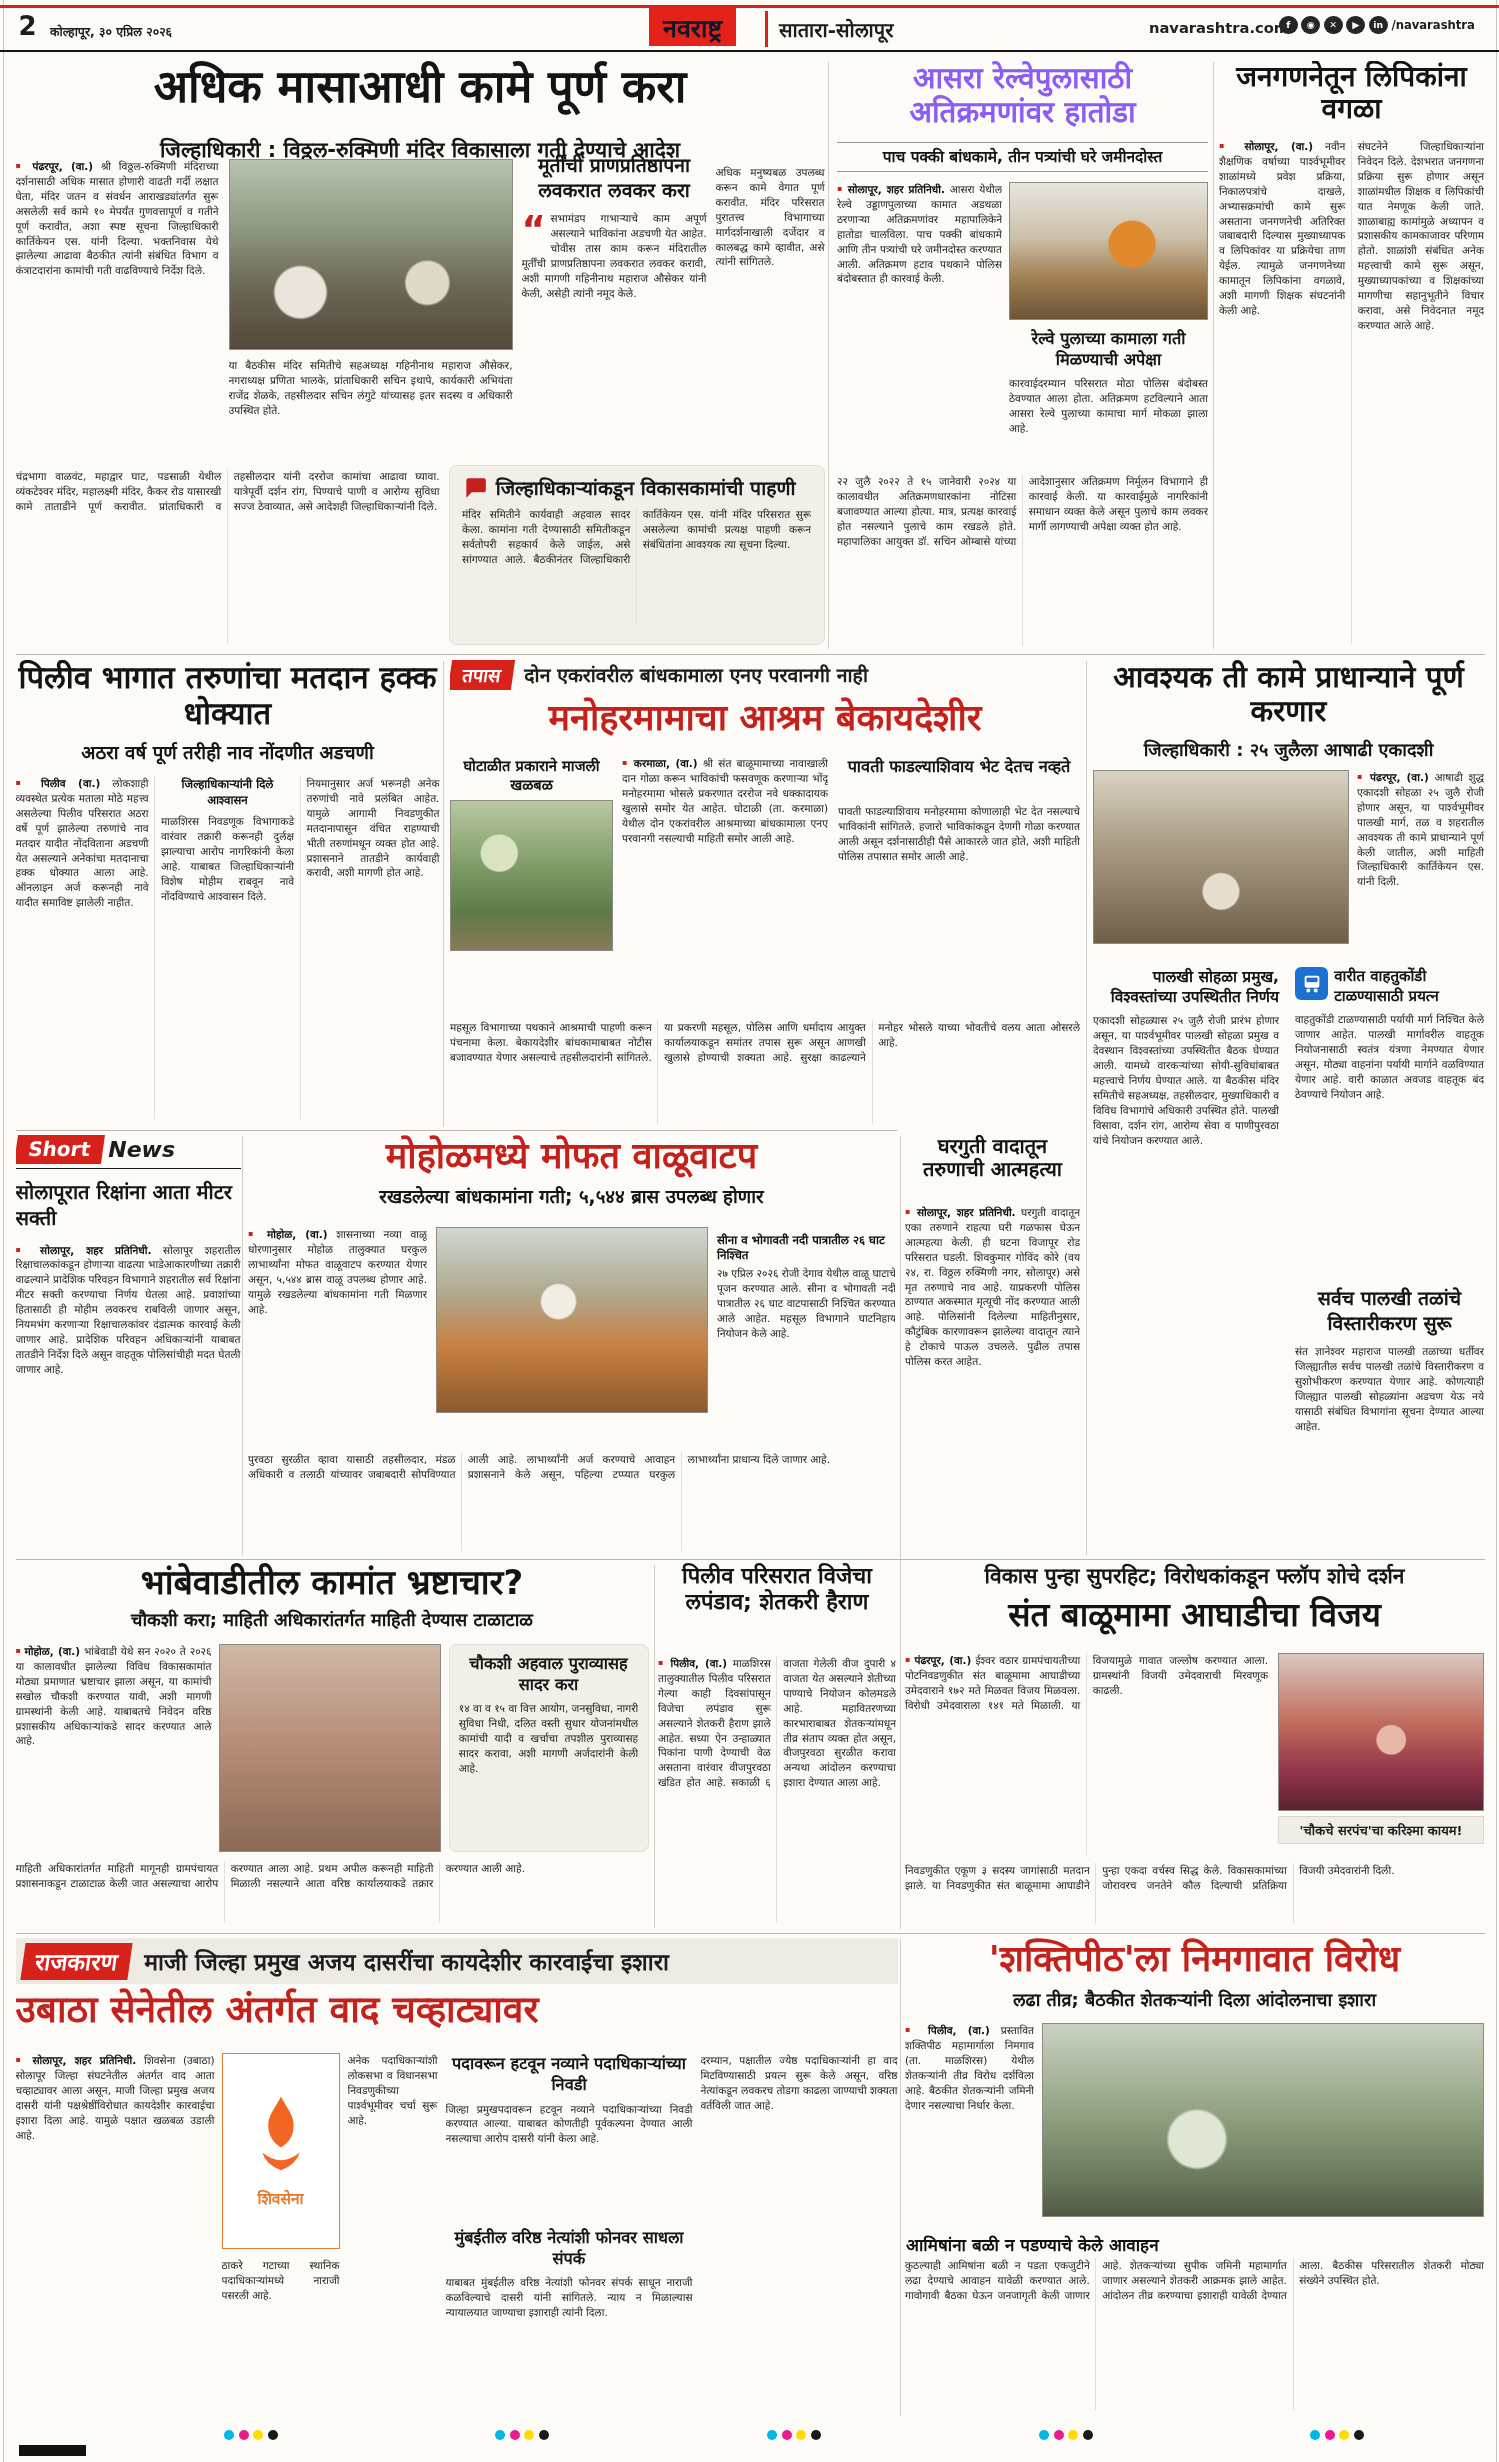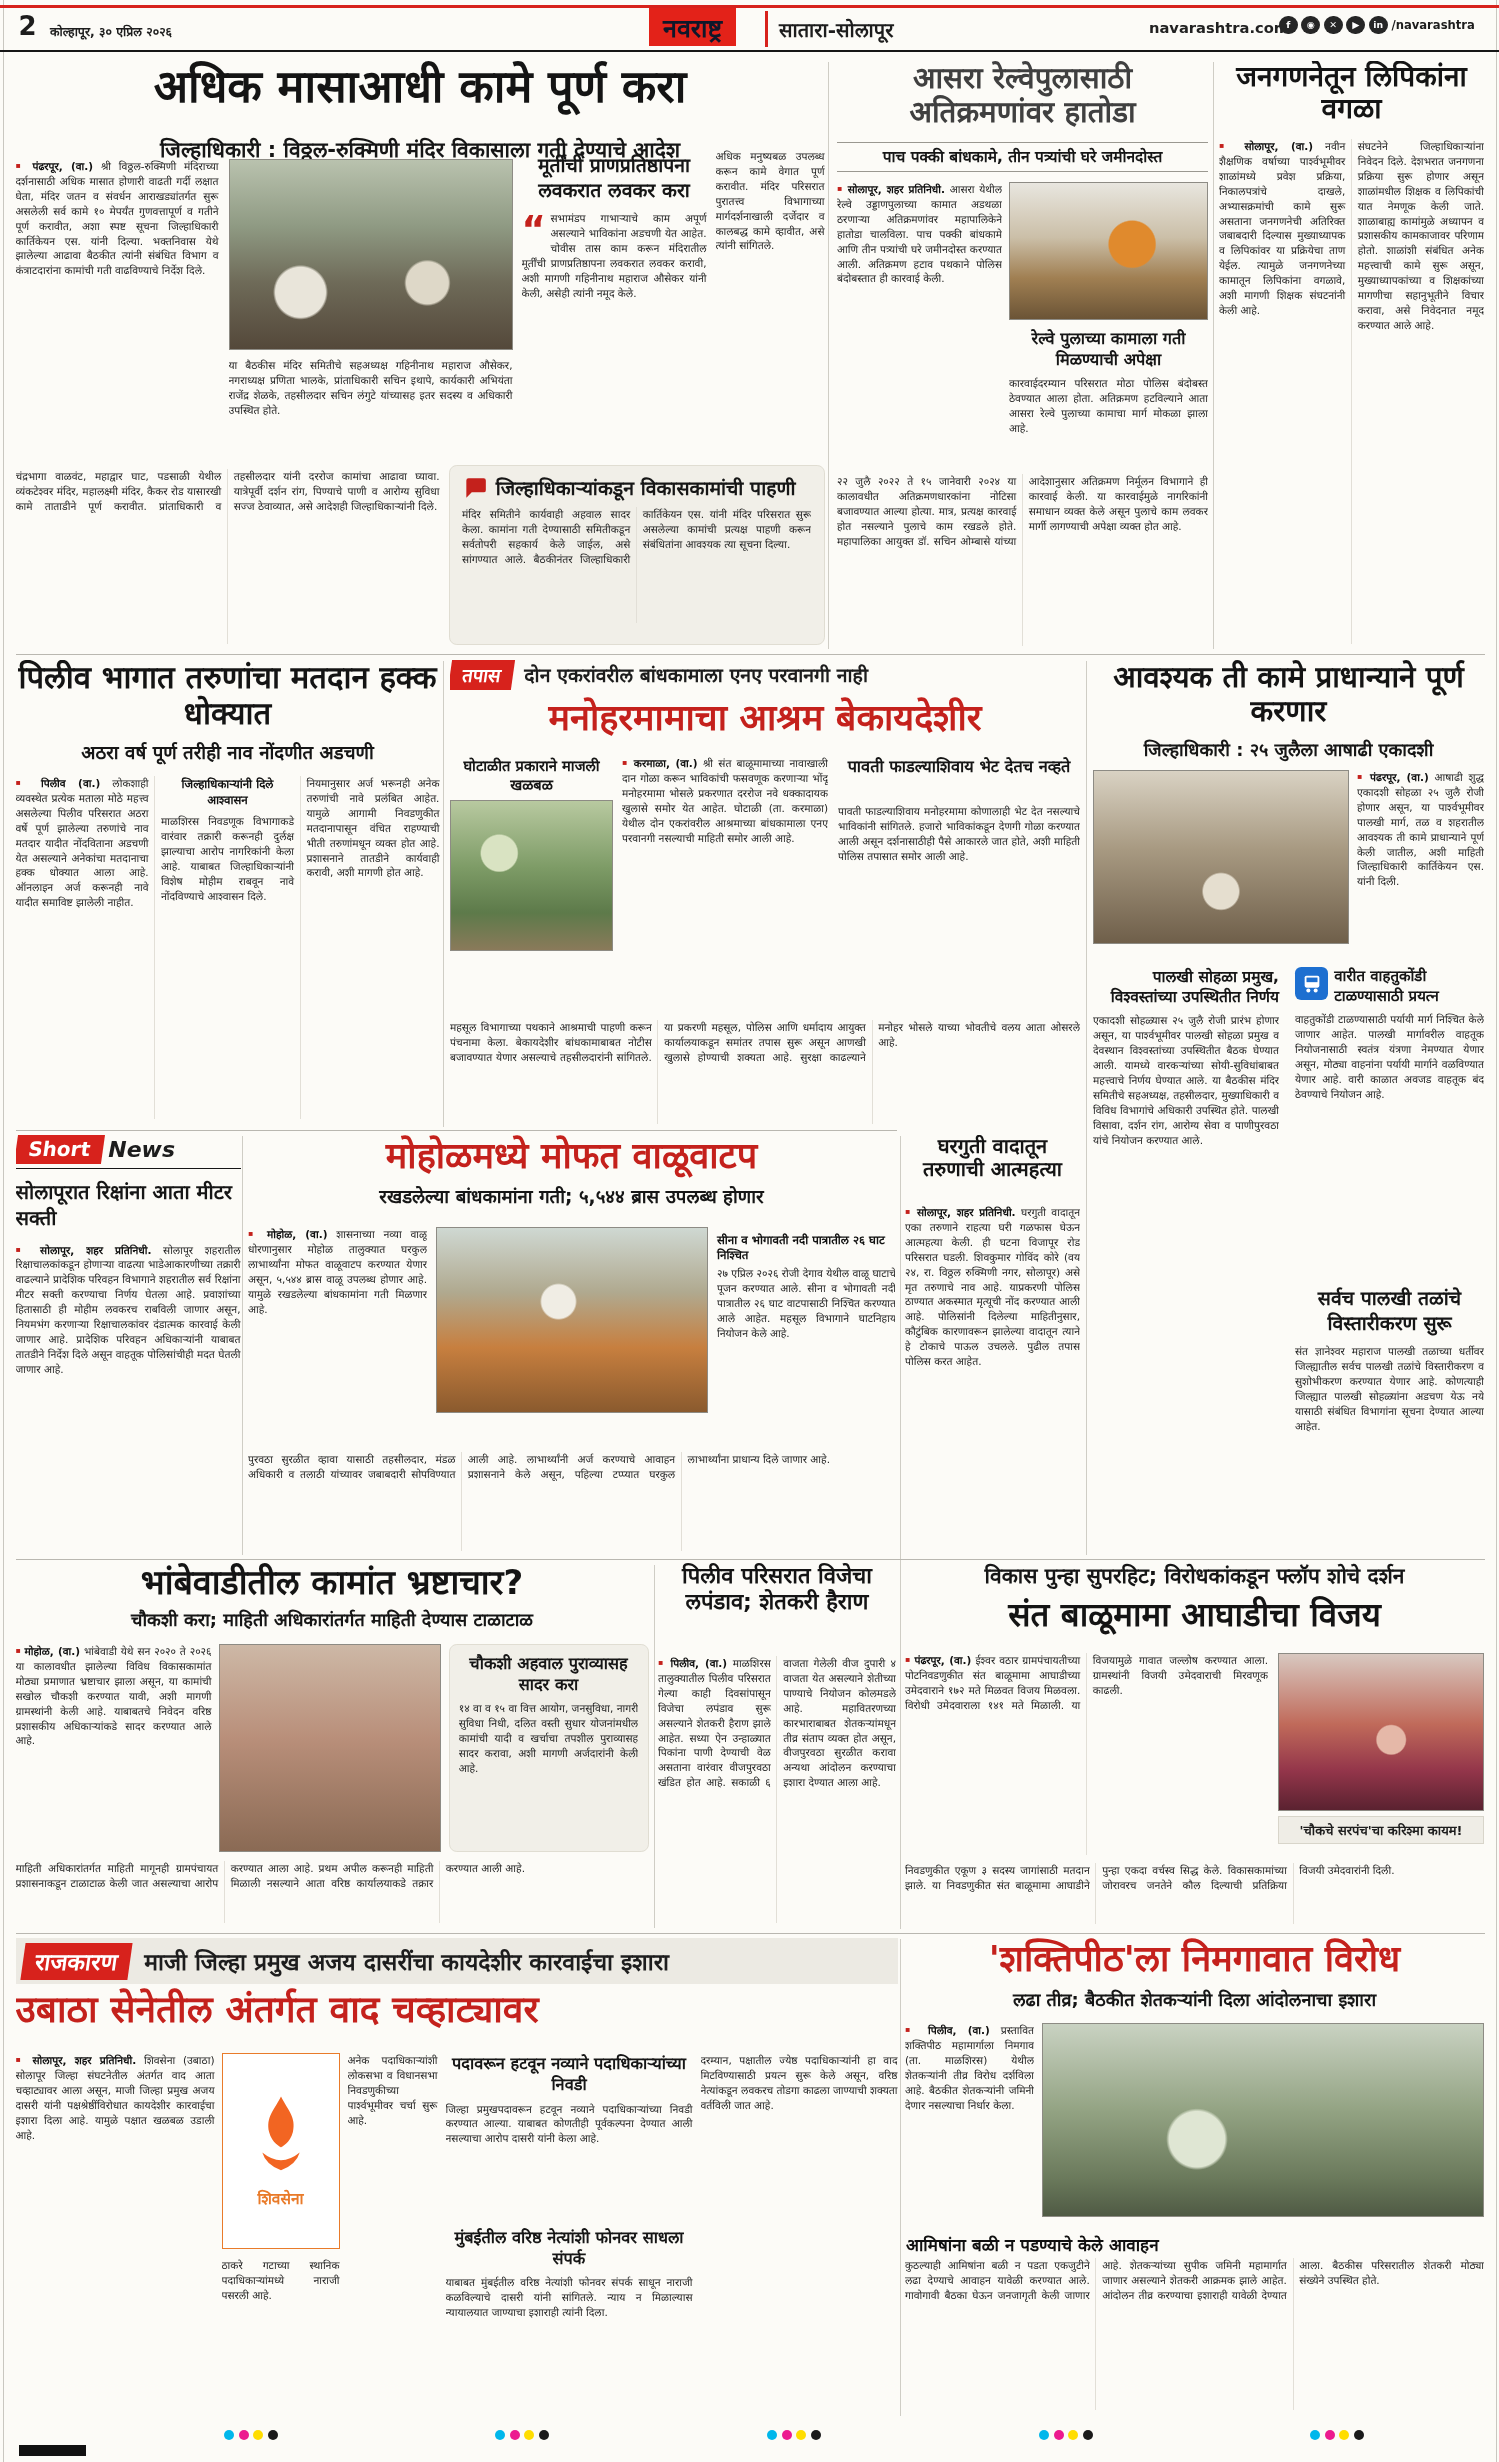--- a/index.html
+++ b/index.html
@@ -2,21 +2,21 @@
 <html lang="mr" style="font-size:12.4px"><head>
 <meta charset="utf-8">
 <style>
   *{box-sizing:border-box;margin:0;padding:0}
   html,body{background:#e8e6e0}
   body{font-family:"DejaVu Sans","Liberation Sans",sans-serif;color:#1d1d1d}
   .page{position:relative;width:1500px;height:2462px;background:#fcfbf7;margin:0 auto;overflow:hidden}
   .abs{position:absolute}
   .hl{font-weight:bold;color:#141414;text-align:center;line-height:1.16}
   .red{color:#c4211c}
-  .maroon{color:#404040}
+  .maroon{color:#8b5cf6}
   .sub{font-weight:bold;text-align:center;line-height:1.3;color:#161616}
   .body{font-size:10.5px;line-height:1.42;text-align:justify;color:#232323;overflow:hidden}
   .body p{margin:0 0 5.4px}
   .byline{font-weight:bold;color:#101010}
   .byline::before{content:"▪ ";color:#c4211c;font-size:7.8px;vertical-align:1.6px}
   .inhead{font-weight:bold;font-size:11.6px;color:#101010;text-align:center;margin:4.7px 0}
   .cols2{column-count:2;column-gap:12.4px;column-rule:0.8px solid #e2dfd7}
   .cols3{column-count:3;column-gap:12.4px;column-rule:0.8px solid #e2dfd7}
   .photo{border:0.8px solid #8d8b84}
   .photo-meeting{background:radial-gradient(circle at 25% 70%,#e9e5da 0 10%,transparent 11%),radial-gradient(circle at 70% 65%,#ded8c8 0 9%,transparent 10%),linear-gradient(180deg,#b9c2ae 0%,#8f9a83 35%,#6e6a58 65%,#54483a 100%)}
@@ -80,21 +80,21 @@
       <p><span class="byline">पंढरपूर, (वा.)</span> <span>श्री विठ्ठल-रुक्मिणी मंदिराच्या दर्शनासाठी अधिक मासात होणारी वाढती गर्दी लक्षात घेता, मंदिर जतन व संवर्धन आराखड्यांतर्गत सुरू असलेली सर्व कामे १० मेपर्यंत गुणवत्तापूर्ण व गतीने पूर्ण करावीत, अशा स्पष्ट सूचना जिल्हाधिकारी कार्तिकेयन एस. यांनी दिल्या. भक्तनिवास येथे झालेल्या आढावा बैठकीत त्यांनी संबंधित विभाग व कंत्राटदारांना कामांची गती वाढविण्याचे निर्देश दिले.</span></p>
     </div>
     <div class="photo photo-meeting abs" style="left:213px;top:98px;width:284px;height:191px"></div>
     <div class="body abs" style="left:213px;top:297px;width:284px;height:102px">
       <p>या बैठकीस मंदिर समितीचे सहअध्यक्ष गहिनीनाथ महाराज औसेकर, नगराध्यक्ष प्रणिता भालके, प्रांताधिकारी सचिन इथापे, कार्यकारी अभियंता राजेंद्र शेळके, तहसीलदार सचिन लंगुटे यांच्यासह इतर सदस्य व अधिकारी उपस्थित होते.</p>
     </div>
     <div class="abs" style="left:506px;top:92px;width:185px;height:307px">
       <div class="sub" style="font-size:19.4px">मूर्तींची प्राणप्रतिष्ठापना लवकरात लवकर करा</div>
       <div class="body quote-text" style="margin-top:7.8px">सभामंडप गाभाऱ्याचे काम अपूर्ण असल्याने भाविकांना अडचणी येत आहेत. चोवीस तास काम करून मंदिरातील मूर्तींची प्राणप्रतिष्ठापना लवकरात लवकर करावी, अशी मागणी गहिनीनाथ महाराज औसेकर यांनी केली, असेही त्यांनी नमूद केले.</div>
     </div>
-    <div class="body abs" style="left:700px;top:88px;width:109px;height:307px">
+    <div class="body abs" style="left:700px;top:104px;width:109px;height:307px">
       <p>अधिक मनुष्यबळ उपलब्ध करून कामे वेगात पूर्ण करावीत. मंदिर परिसरात पुरातत्त्व विभागाच्या मार्गदर्शनाखाली दर्जेदार व कालबद्ध कामे व्हावीत, असे त्यांनी सांगितले.</p>
     </div>
     <div class="body cols2 abs" style="left:0;top:408px;width:424px;height:175px">
       <p>चंद्रभागा वाळवंट, महाद्वार घाट, पडसाळी येथील व्यंकटेश्वर मंदिर, महालक्ष्मी मंदिर, कैकर रोड यासारखी कामे ताताडीने पूर्ण करावीत. प्रांताधिकारी व तहसीलदार यांनी दररोज कामांचा आढावा घ्यावा. यात्रेपूर्वी दर्शन रांग, पिण्याचे पाणी व आरोग्य सुविधा सज्ज ठेवाव्यात, असे आदेशही जिल्हाधिकाऱ्यांनी दिले.</p>
     </div>
     <div class="graybox abs" style="left:433px;top:404px;width:376px;height:180px;padding:9.3px 12.4px">
       <div style="display:flex;align-items:center;gap:7.8px;margin-bottom:6.2px">
         <span style="flex:0 0 auto;display:inline-block;width:26px;height:26px">
           <svg viewBox="0 0 24 24" width="26" height="26">
               <path d="M4 3h16a2 2 0 0 1 2 2v9a2 2 0 0 1-2 2H9l-5 5V5a2 2 0 0 1 2-2z" fill="#c4211c"></path>

